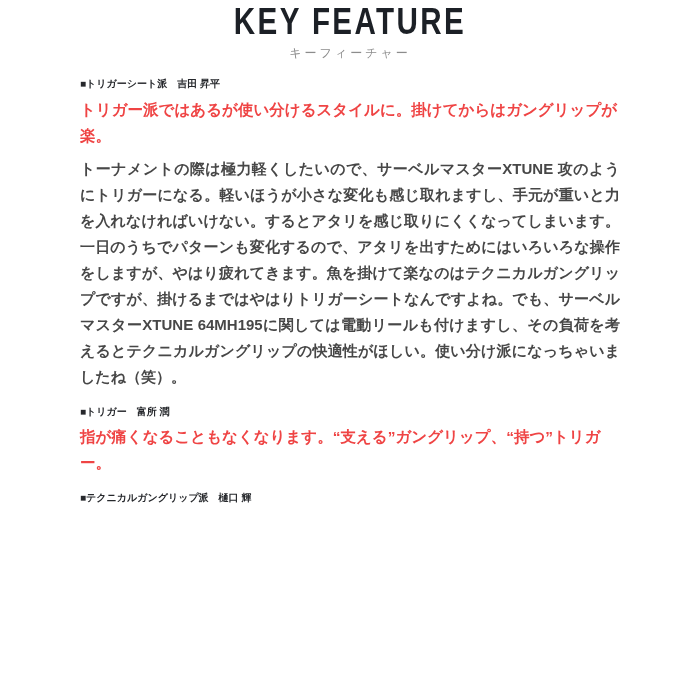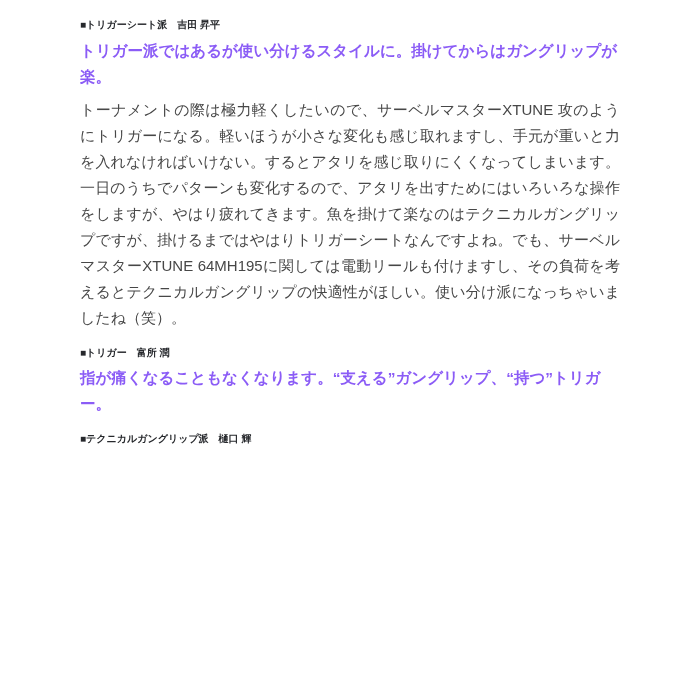--- a/index.html
+++ b/index.html
@@ -37,35 +37,40 @@
     font-size: 10px;
     line-height: 1.35;
     font-weight: 700;
     color: #26282c;
   }
   p.lead {
     margin-top: 6px;
     font-size: 15.5px;
     line-height: 26px;
     font-weight: 700;
-    color: #8b5cf6;
+    color: #ef4444;
   }
   p.body-text {
     margin-top: 7px;
     font-size: 15px;
     line-height: 26px;
     color: #474747;
     text-align: justify;
+    font-weight: bold;
   }
 </style>
 </head>
 <body>
 
 <div class="page">
 
+  <header>
+    <h1 class="title">KEY FEATURE</h1>
+    <div class="subtitle">キーフィーチャー</div>
+  </header>
 
   <section>
     <h2 class="sec-heading">■トリガーシート派　吉田 昇平</h2>
     <p class="lead">トリガー派ではあるが使い分けるスタイルに。掛けてからはガングリップが楽。</p>
     <p class="body-text">トーナメントの際は極力軽くしたいので、サーベルマスターXTUNE 攻のようにトリガーになる。軽いほうが小さな変化も感じ取れますし、手元が重いと力を入れなければいけない。するとアタリを感じ取りにくくなってしまいます。一日のうちでパターンも変化するので、アタリを出すためにはいろいろな操作をしますが、やはり疲れてきます。魚を掛けて楽なのはテクニカルガングリップですが、掛けるまではやはりトリガーシートなんですよね。でも、サーベルマスターXTUNE 64MH195に関しては電動リールも付けますし、その負荷を考えるとテクニカルガングリップの快適性がほしい。使い分け派になっちゃいましたね（笑）。</p>
   </section>
 
   <section>
     <h2 class="sec-heading">■トリガー　富所 潤</h2>
     <p class="lead">指が痛くなることもなくなります。“支える”ガングリップ、“持つ”トリガー。</p>

